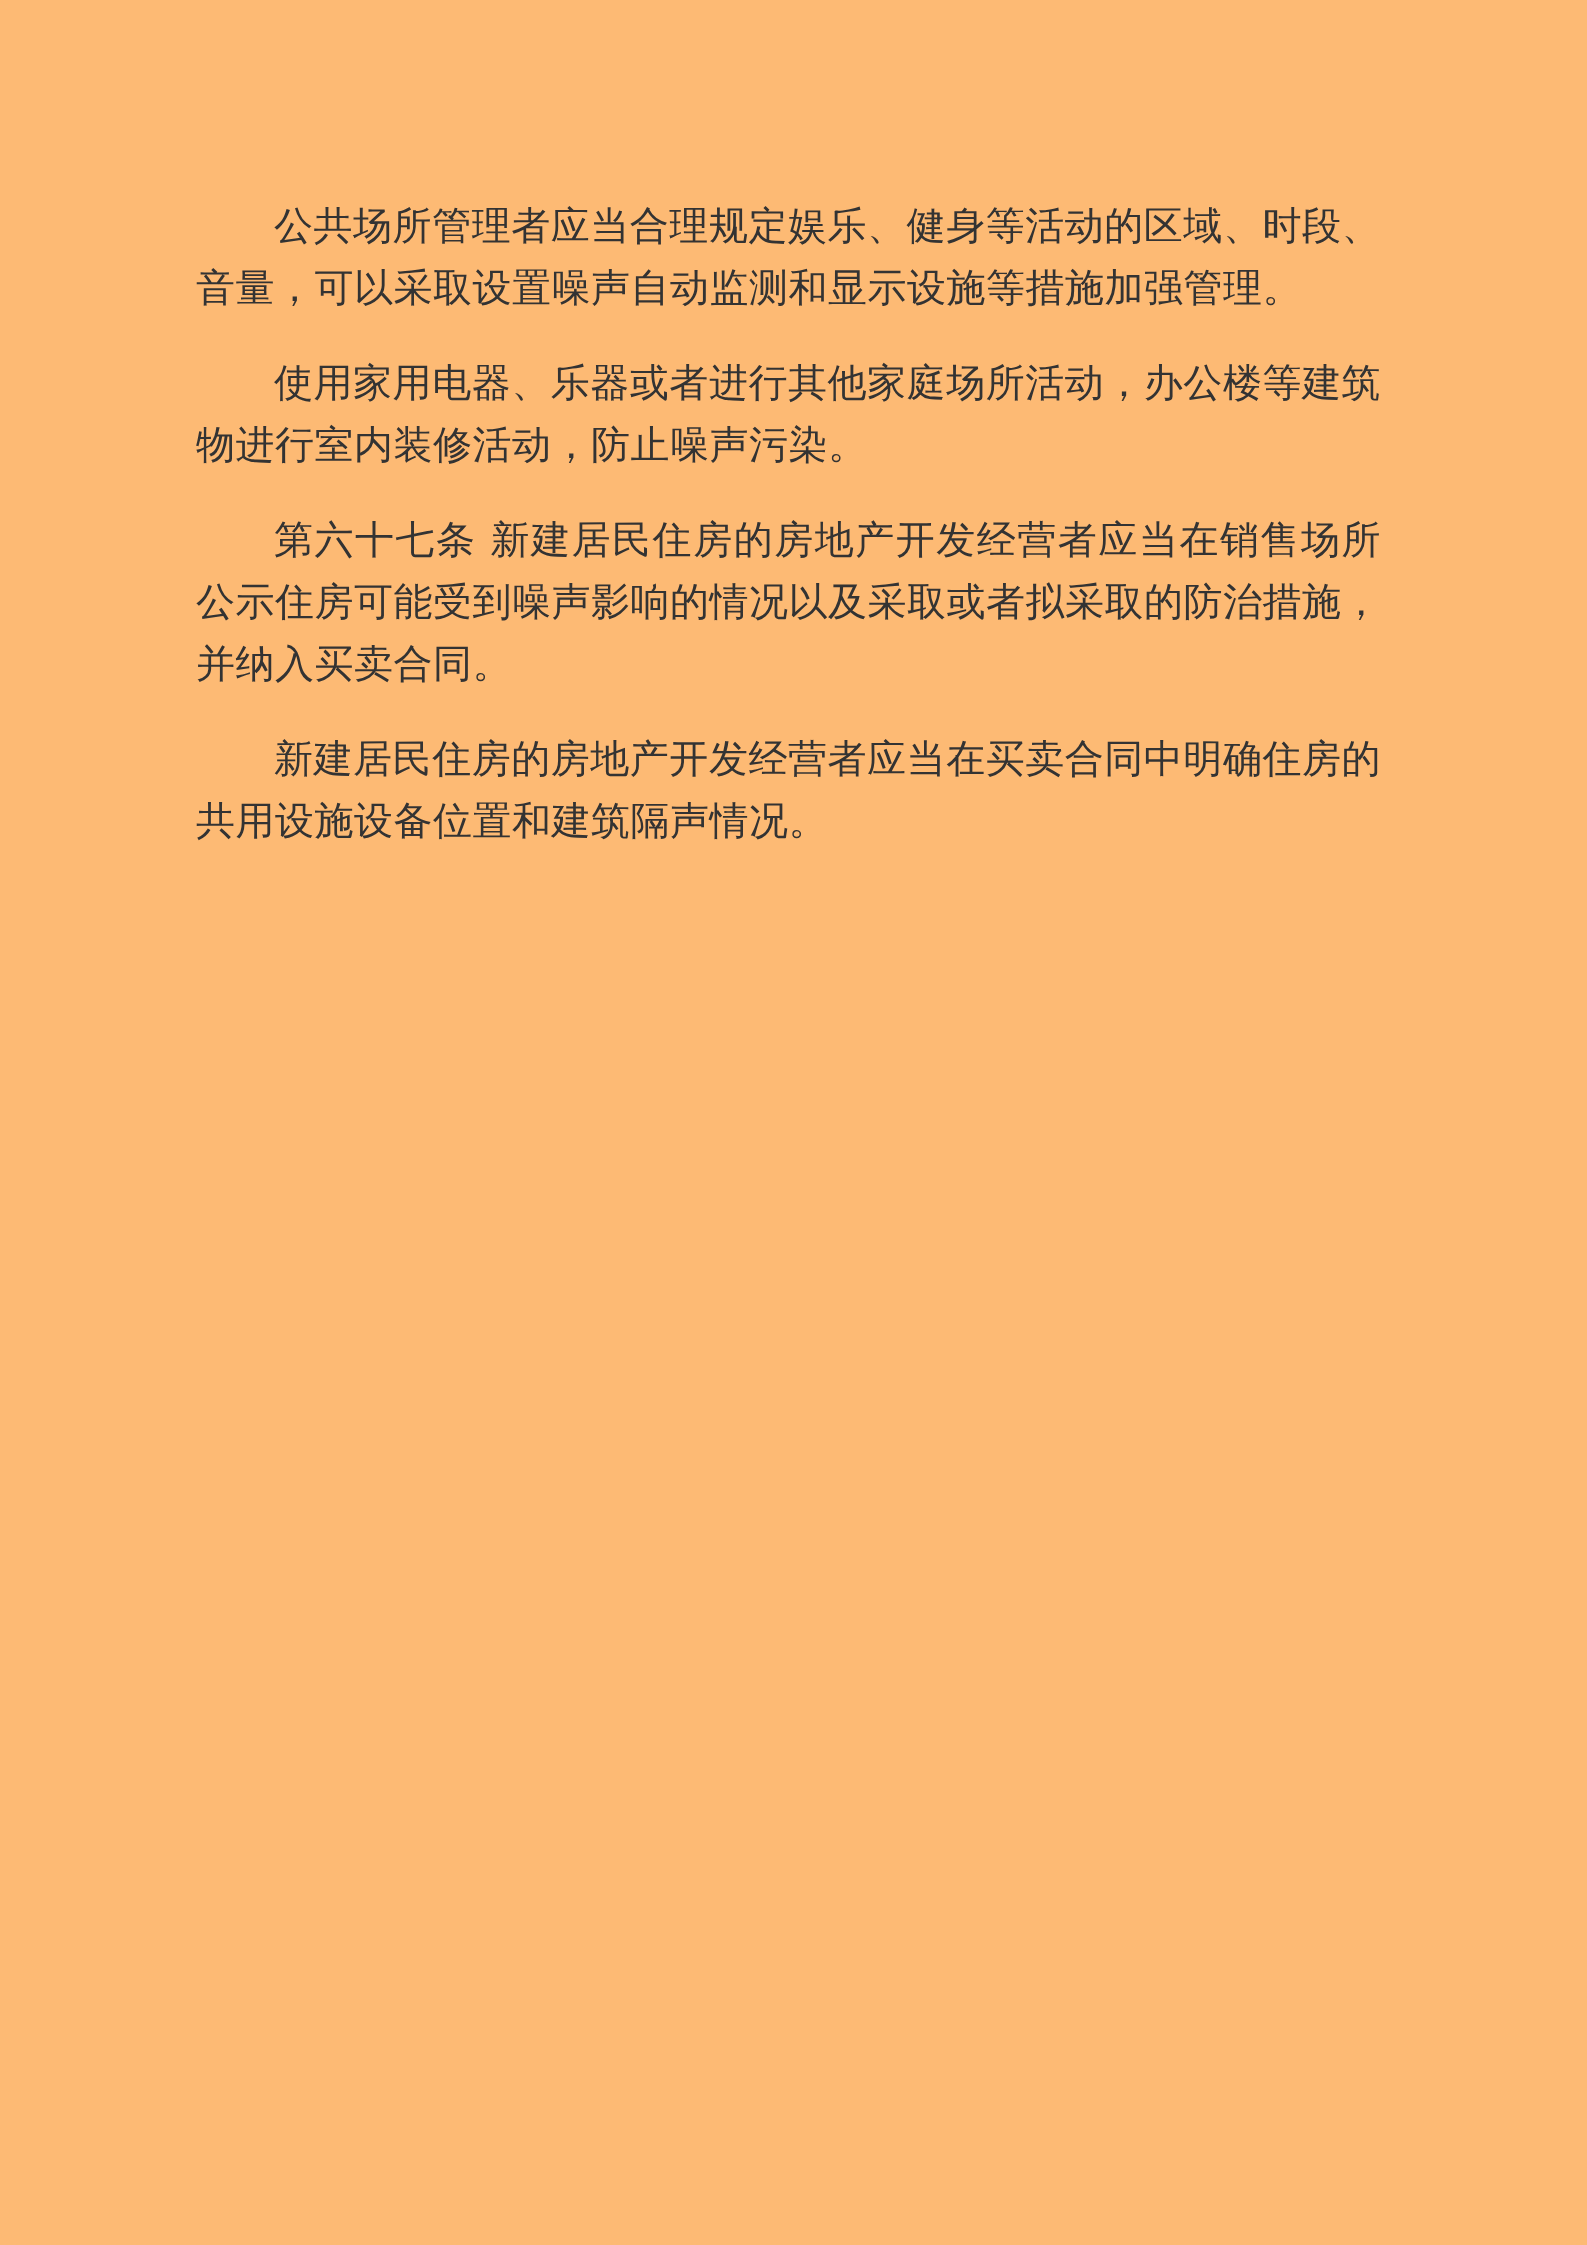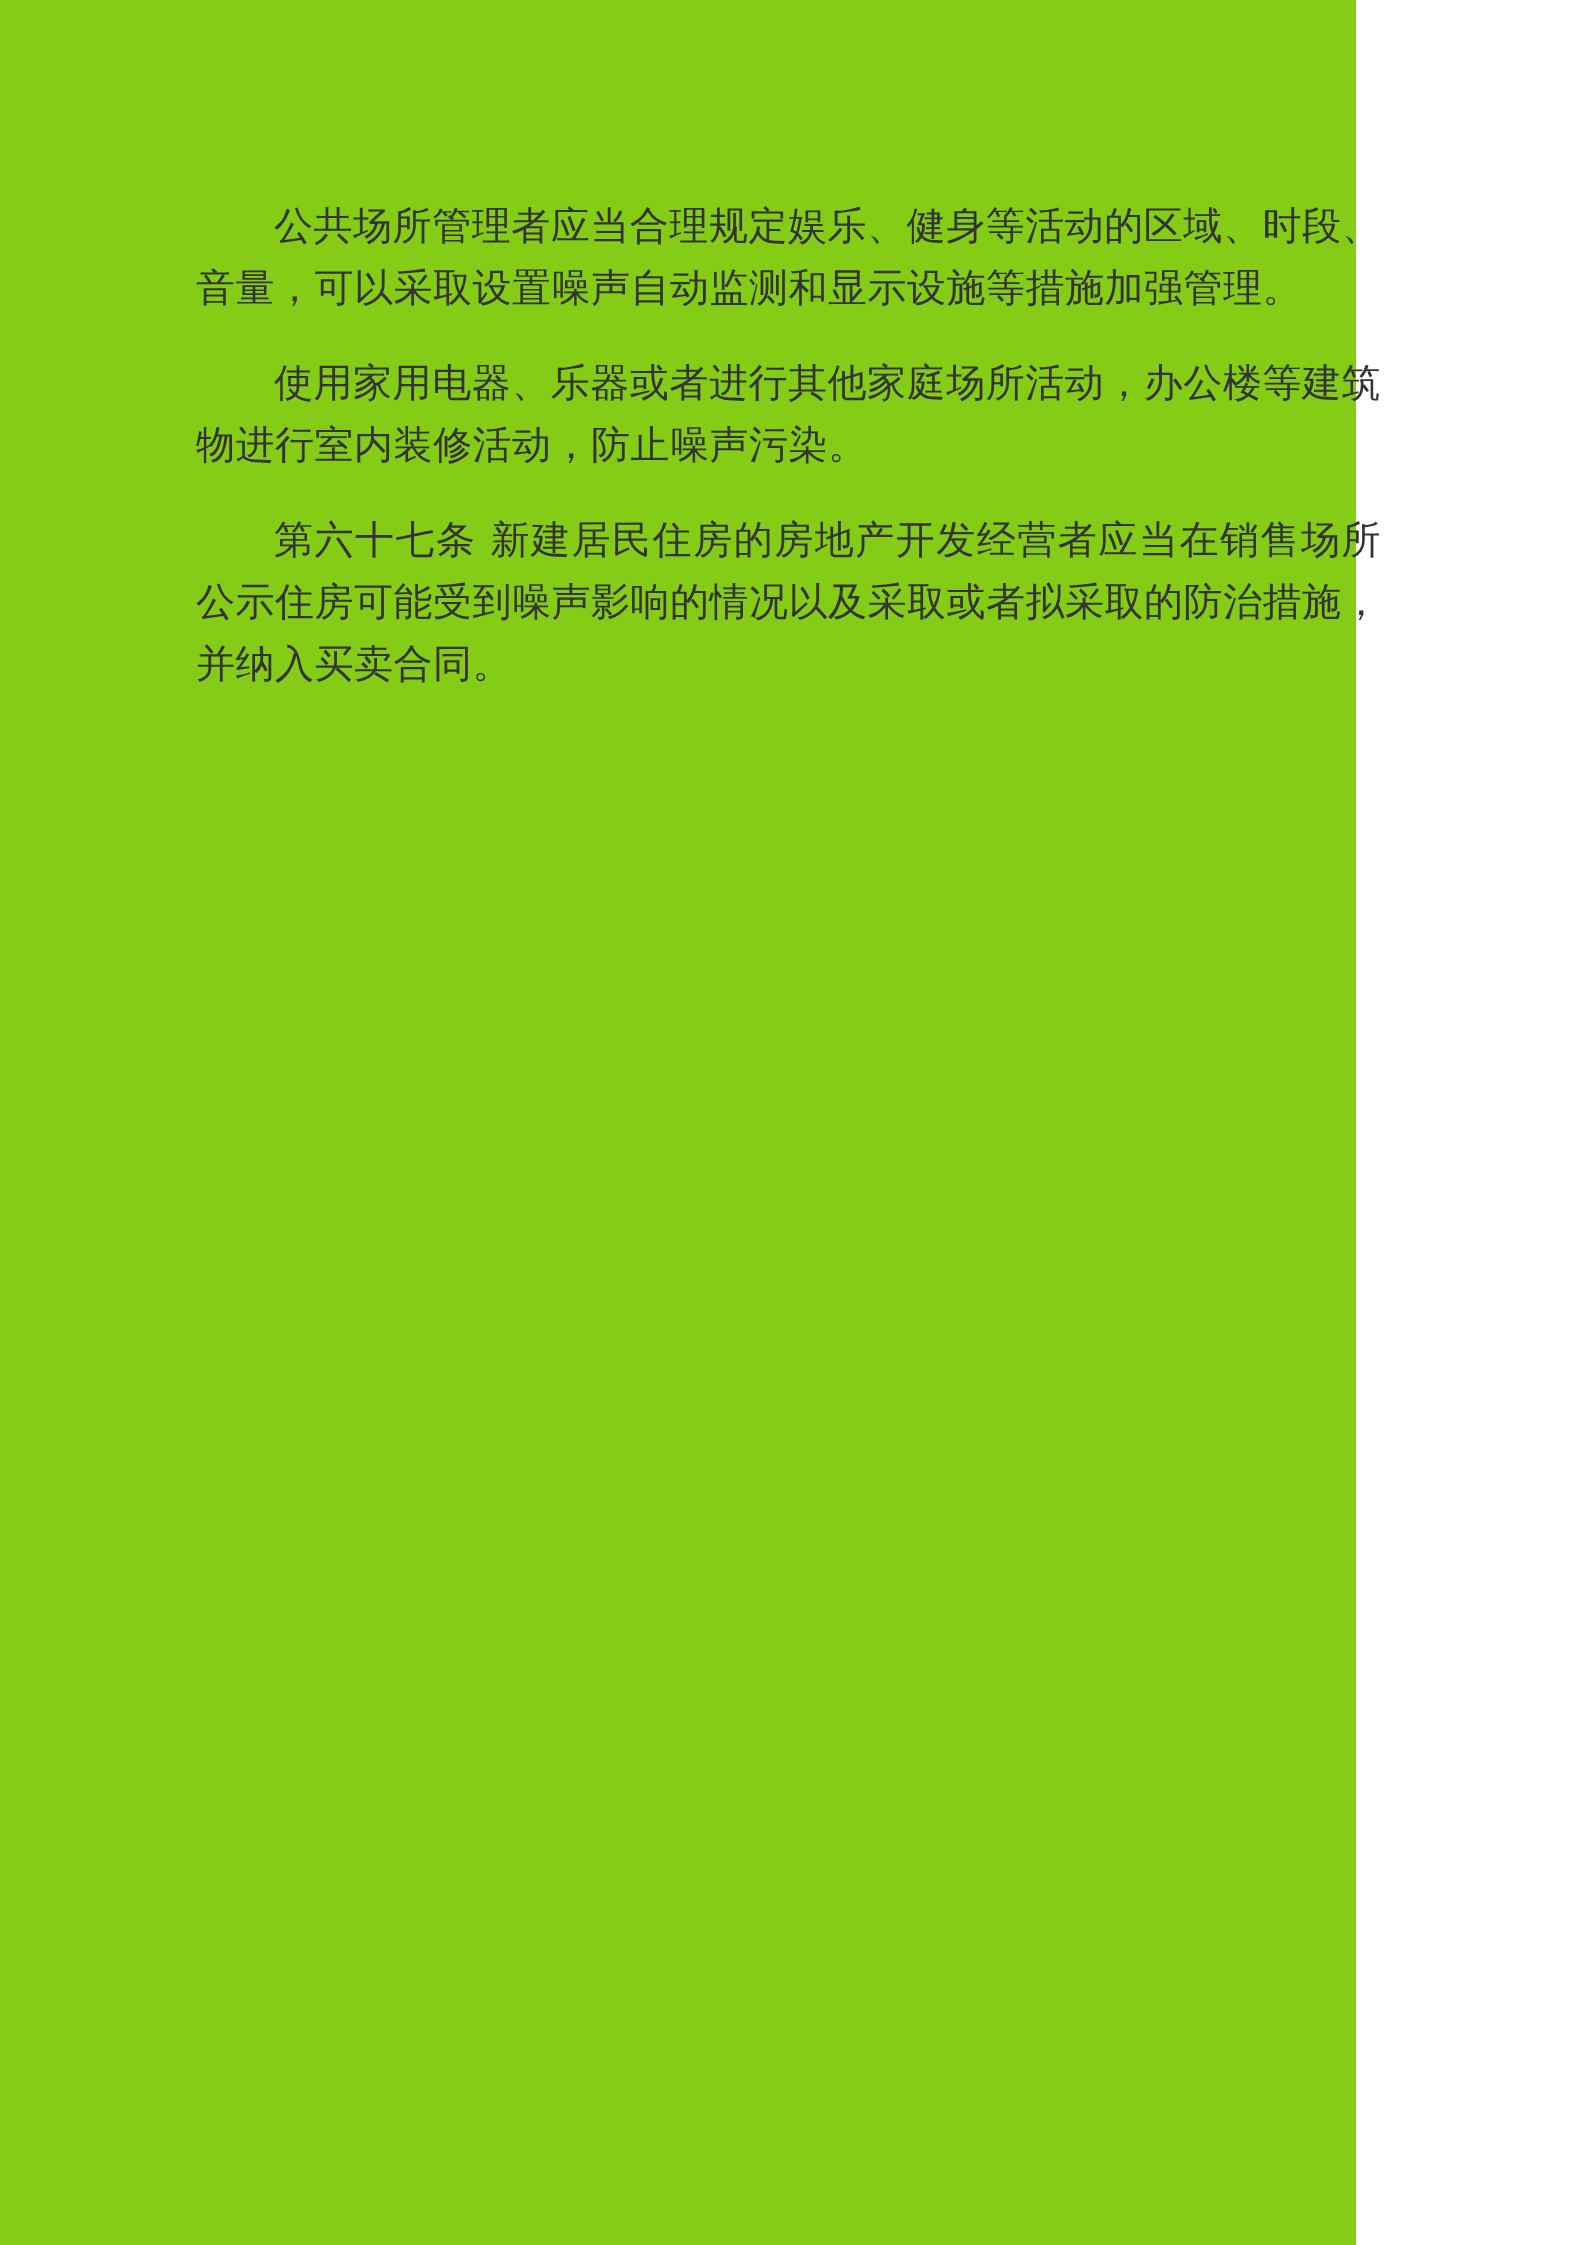--- a/index.html
+++ b/index.html
@@ -8,24 +8,24 @@
     background: #ffffff;
   }
   body {
     width: 1587px;
     height: 2245px;
     font-family: "DejaVu Serif", "Liberation Serif", serif;
     color: #2e2e2e;
   }
   .page {
     position: relative;
-    width: 1356px;
+    width: 1587px;
     height: 2245px;
     box-sizing: border-box;
-    background: #84cc16;
+    background: #fdba74;
     padding: 195px 200px 0 196px;
   }
   .doc-body {
     width: 1185px;
   }
   .para {
     font-size: 39px;
     line-height: 1.60;
     letter-spacing: 0.5px;
     text-align: justify;
@@ -40,14 +40,15 @@
   }
 </style>
 </head>
 <body>
 
 <div class="page">
   <div class="doc-body">
     <p class="para">公共场所管理者应当合理规定娱乐、健身等活动的区域、时段、音量，可以采取设置噪声自动监测和显示设施等措施加强管理。</p>
     <p class="para">使用家用电器、乐器或者进行其他家庭场所活动，办公楼等建筑物进行室内装修活动，防止噪声污染。</p>
     <p class="para">第六十七条 新建居民住房的房地产开发经营者应当在销售场所公示住房可能受到噪声影响的情况以及采取或者拟采取的防治措施，并纳入买卖合同。</p>
+    <p class="para">新建居民住房的房地产开发经营者应当在买卖合同中明确住房的共用设施设备位置和建筑隔声情况。</p>
   </div>
 </div>
 
 </body></html>

